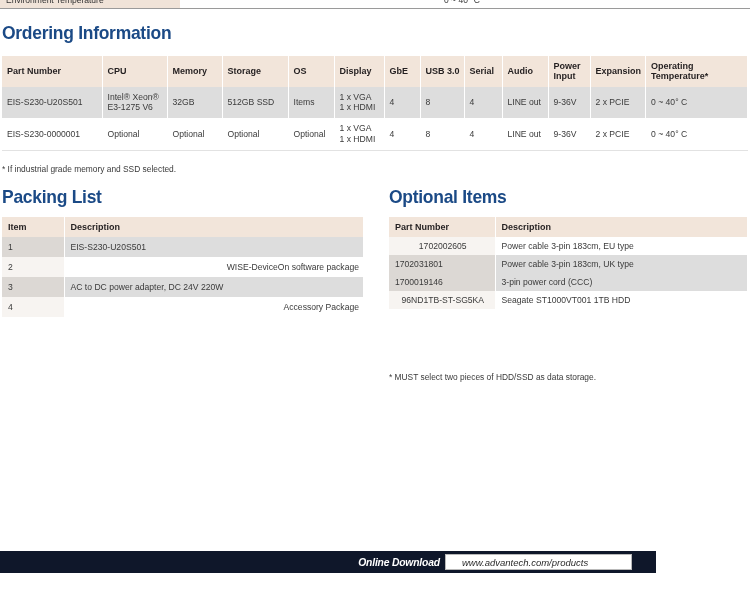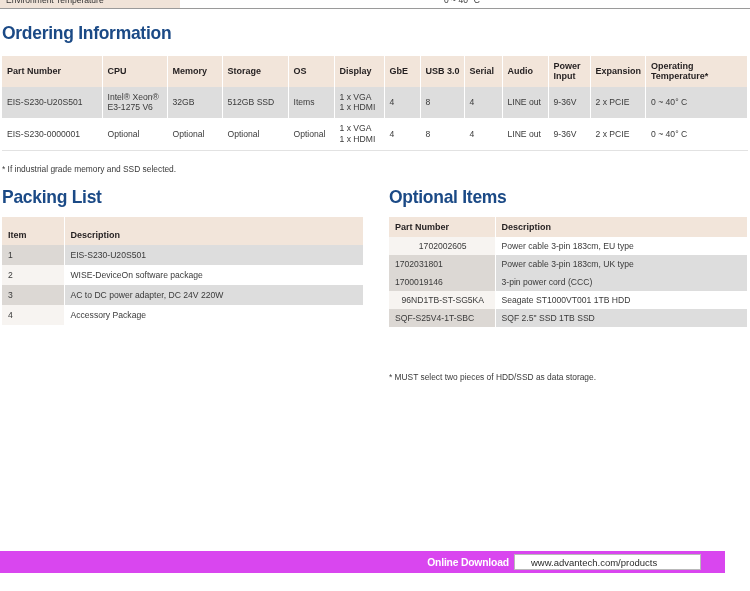--- a/index.html
+++ b/index.html
@@ -87,32 +87,32 @@
   #ordering-footnote { left: 2px; top: 164px; }
   #optional-footnote { left: 389px; top: 372px; text-align: right; }
 
   
   #packing-table {
     position: absolute; left: 2px; top: 217px;
     width: 362px; font-size: 8.6px;
   }
   #packing-table th {
     background: #f2e5da; font-size: 9px; font-weight: bold;
-    text-align: left; padding: 13px 4px 5px 6px; color: #231f20;
+    text-align: left; padding: 5px 4px 5px 6px; color: #231f20;
     border-right: 1px solid #ffffff;
   }
   #packing-table td {
     padding: 5px 4px 5px 6px; color: #3a3a3a;
     border-right: 1px solid #ffffff;
   }
   #packing-table col.c-item { width: 62px; }
   #packing-table tr.shade td.item { background: #dcd8d4; }
   #packing-table tr.shade td.desc { background: #dddddd; }
   #packing-table tr.plain td.item { background: #f7f4f1; }
-  #packing-table tr.plain td.desc { background: #ffffff; }
+  #packing-table tr.plain td.desc { background: #ffffff; text-align: right; }
 
   
   #optional-table {
     position: absolute; left: 389px; top: 217px;
     width: 359px; font-size: 8.6px;
   }
   #optional-table th {
     background: #f2e5da; font-size: 9px; font-weight: bold;
     text-align: left; padding: 5px 4px 5px 6px; color: #231f20;
     border-right: 1px solid #ffffff;
@@ -123,23 +123,23 @@
   }
   #optional-table col.c-pn { width: 106px; }
   #optional-table tr.shade td.pn   { background: #dcd8d4; }
   #optional-table tr.shade td.desc { background: #dddddd; }
   #optional-table tr.plain td.pn   { background: #f7f4f1; text-align: center; }
   #optional-table tr.plain td.desc { background: #ffffff; }
 
   
   #footer-bar {
     position: absolute; left: 0; top: 551px;
-    width: 725px; height: 22px;
-    background: #d946ef;
-    display: flex; align-items: center; justify-content: flex-end;
+    width: 656px; height: 22px;
+    background: #0f172a;
+    display: flex; align-items: center; justify-content: flex-end; font-style: italic;
   }
   #online-download-label {
     color: #ffffff;
     font-size: 11px;
     font-weight: bold;
     letter-spacing: -0.2px;
     margin-right: 5px;
     transform: scaleX(0.94);
     transform-origin: right center;
   }
@@ -299,24 +299,20 @@
         <td class="desc">Power cable 3-pin 183cm, UK type</td>
       </tr>
       <tr class="shade">
         <td class="pn">1700019146</td>
         <td class="desc">3-pin power cord (CCC)</td>
       </tr>
       <tr class="plain">
         <td class="pn">96ND1TB-ST-SG5KA</td>
         <td class="desc">Seagate ST1000VT001 1TB HDD</td>
       </tr>
-      <tr class="shade">
-        <td class="pn">SQF-S25V4-1T-SBC</td>
-        <td class="desc">SQF 2.5" SSD 1TB SSD</td>
-      </tr>
     </tbody>
   </table>
 
   <div class="footnote" id="optional-footnote">* MUST select two pieces of HDD/SSD as data storage.</div>
 
   <div id="footer-bar">
     <span id="online-download-label">Online Download</span>
     <div id="download-url-box">www.advantech.com/products</div>
   </div>
 

